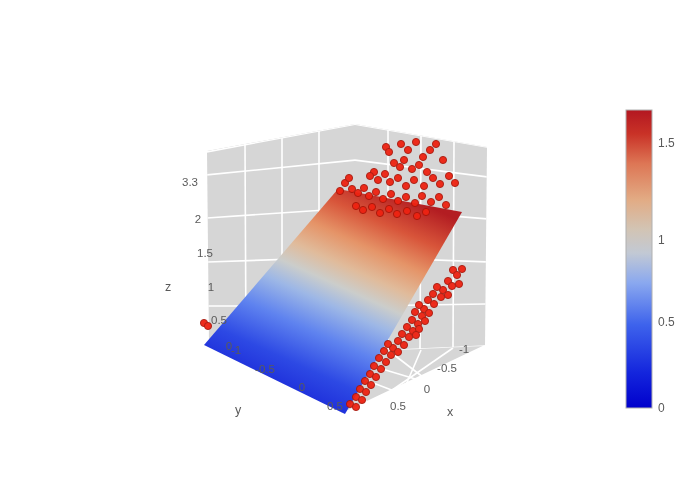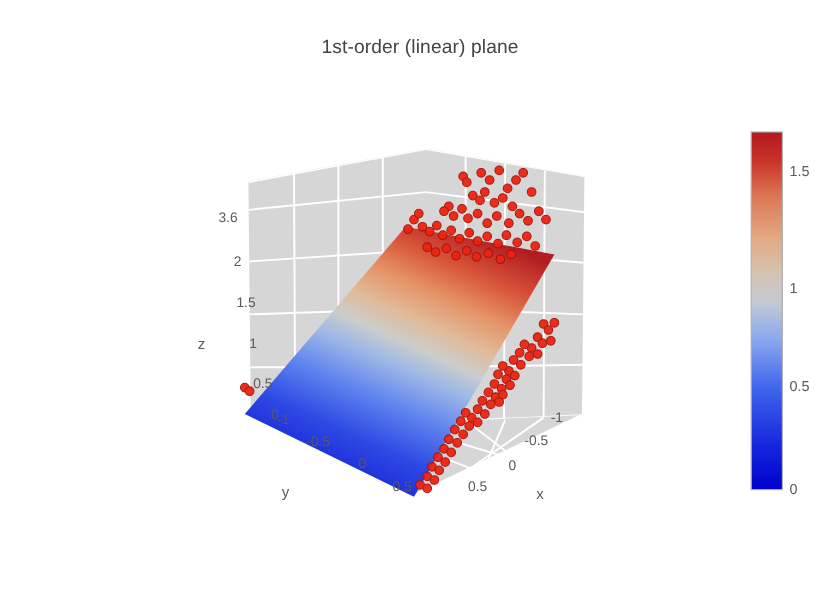--- a/index.html
+++ b/index.html
@@ -58,21 +58,20 @@
     color: #5a5a5a;
     white-space: nowrap;
     transform: translate(0, -50%);
   }
 </style>
 </head>
 <body>
 
 <div id="plot-root">
 
-  <div id="plot-title">1st-order (linear) plane</div>
 
   <svg class="svg-layer" viewBox="0 0 700 500" xmlns="http://www.w3.org/2000/svg">
 
     <defs>
 
       <linearGradient id="surfGrad" x1="0.20" y1="1.0" x2="0.72" y2="0.0">
         <stop offset="0.00" stop-color="#0a0ac4"></stop>
         <stop offset="0.10" stop-color="#1a28d8"></stop>
         <stop offset="0.24" stop-color="#2d49e4"></stop>
         <stop offset="0.38" stop-color="#5f83ef"></stop>
@@ -270,21 +269,21 @@
       <circle cx="208" cy="326" r="3.6"></circle>
     </g>
   </svg>
 
   <div>
     <div class="tick-label" style="left:229px; top:346px;">0</div>
     <div class="tick-label" style="left:219px; top:320px;">0.5</div>
     <div class="tick-label" style="left:211px; top:287px;">1</div>
     <div class="tick-label" style="left:205px; top:253px;">1.5</div>
     <div class="tick-label" style="left:198px; top:219px;">2</div>
-    <div class="tick-label" style="left:190px; top:182px;">3.6</div>
+    <div class="tick-label" style="left:190px; top:182px;">3.3</div>
   </div>
 
   <div>
     <div class="tick-label" style="left:236px; top:350px;">-1</div>
     <div class="tick-label" style="left:265px; top:369px;">-0.5</div>
     <div class="tick-label" style="left:302px; top:387px;">0</div>
     <div class="tick-label" style="left:335px; top:406px;">0.5</div>
   </div>
 
   <div>

